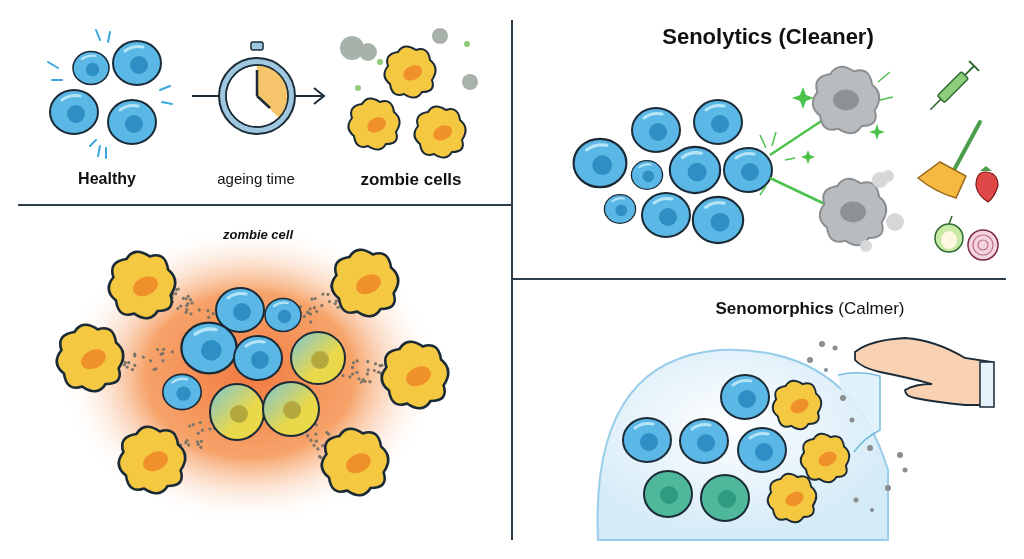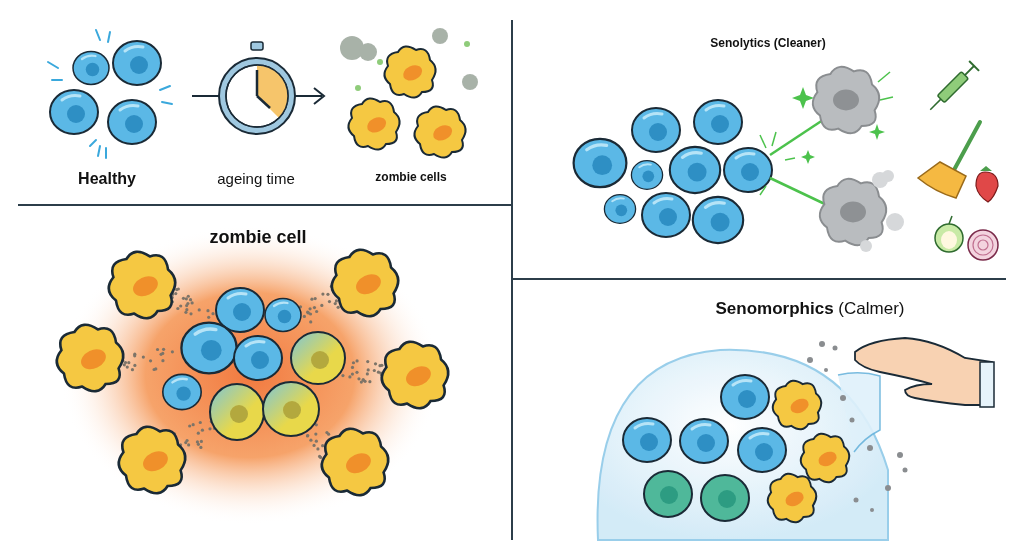--- a/index.html
+++ b/index.html
@@ -377,19 +377,19 @@
     <rect x="980" y="362" width="14" height="45" fill="#e6f3fa" stroke="#1a2a36" stroke-width="1.5"></rect>
   </g>
 </svg>
 
 <div class="divider" style="left:511px;top:20px;width:2px;height:520px;"></div>
 <div class="divider" style="left:18px;top:204px;width:493px;height:2px;"></div>
 <div class="divider" style="left:513px;top:278px;width:493px;height:2px;"></div>
 
 <div class="lbl" style="left:107px;top:170px;font-size:16px;">Healthy</div>
 <div class="lbl normal" style="left:256px;top:146px;font-size:15px;">ageing time</div>
-<div class="lbl" style="left:411px;top:170px;font-size:12px;">zombie cells</div>
-<div class="lbl" style="left:258px;top:227px;font-size:18px;">zombie cell</div>
-<div class="lbl" style="left:768px;top:24px;font-size:12px;margin-top:12px;">Senolytics (Cleaner)</div>
+<div class="lbl" style="left:411px;top:170px;font-size:17px;">zombie cells</div>
+<div class="lbl" style="left:258px;top:227px;font-size:13px;font-style:italic;">zombie cell</div>
+<div class="lbl" style="left:768px;top:24px;font-size:22px;">Senolytics (Cleaner)</div>
 <div class="lbl" style="left:767px;top:299px;font-size:17px;margin-left:43px;">
   <span>Senomorphics</span>
   <span style="font-weight:normal;">(Calmer)</span>
 </div>
 
 </body></html>

